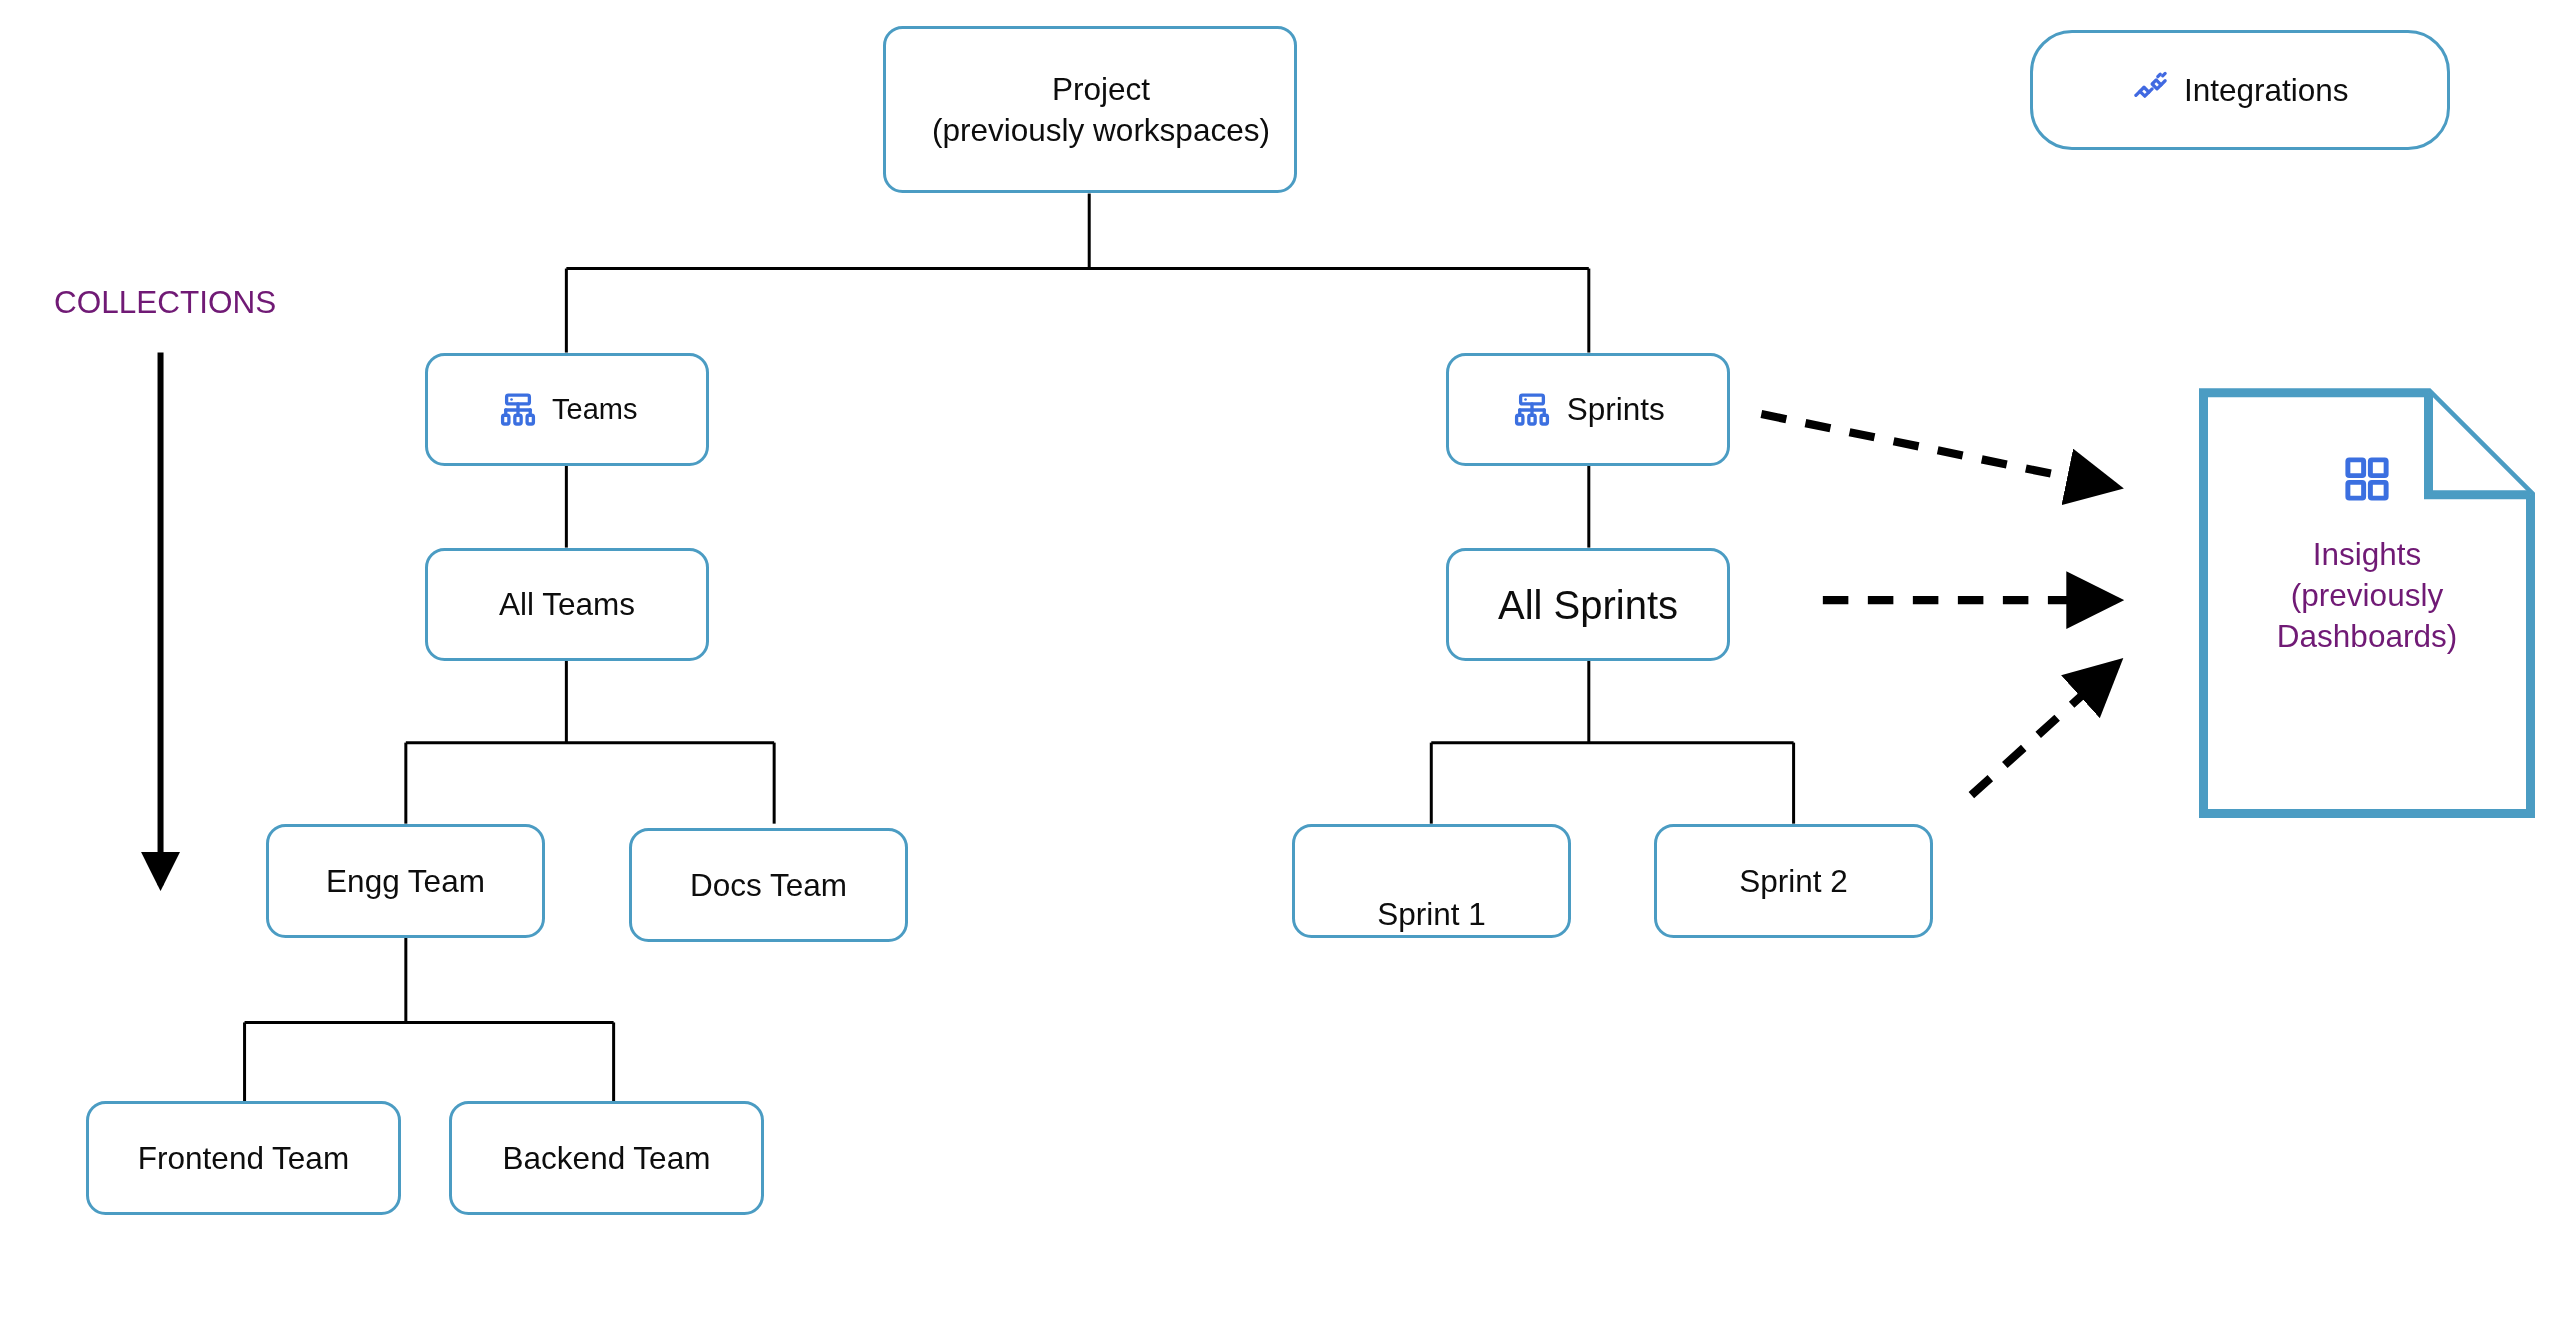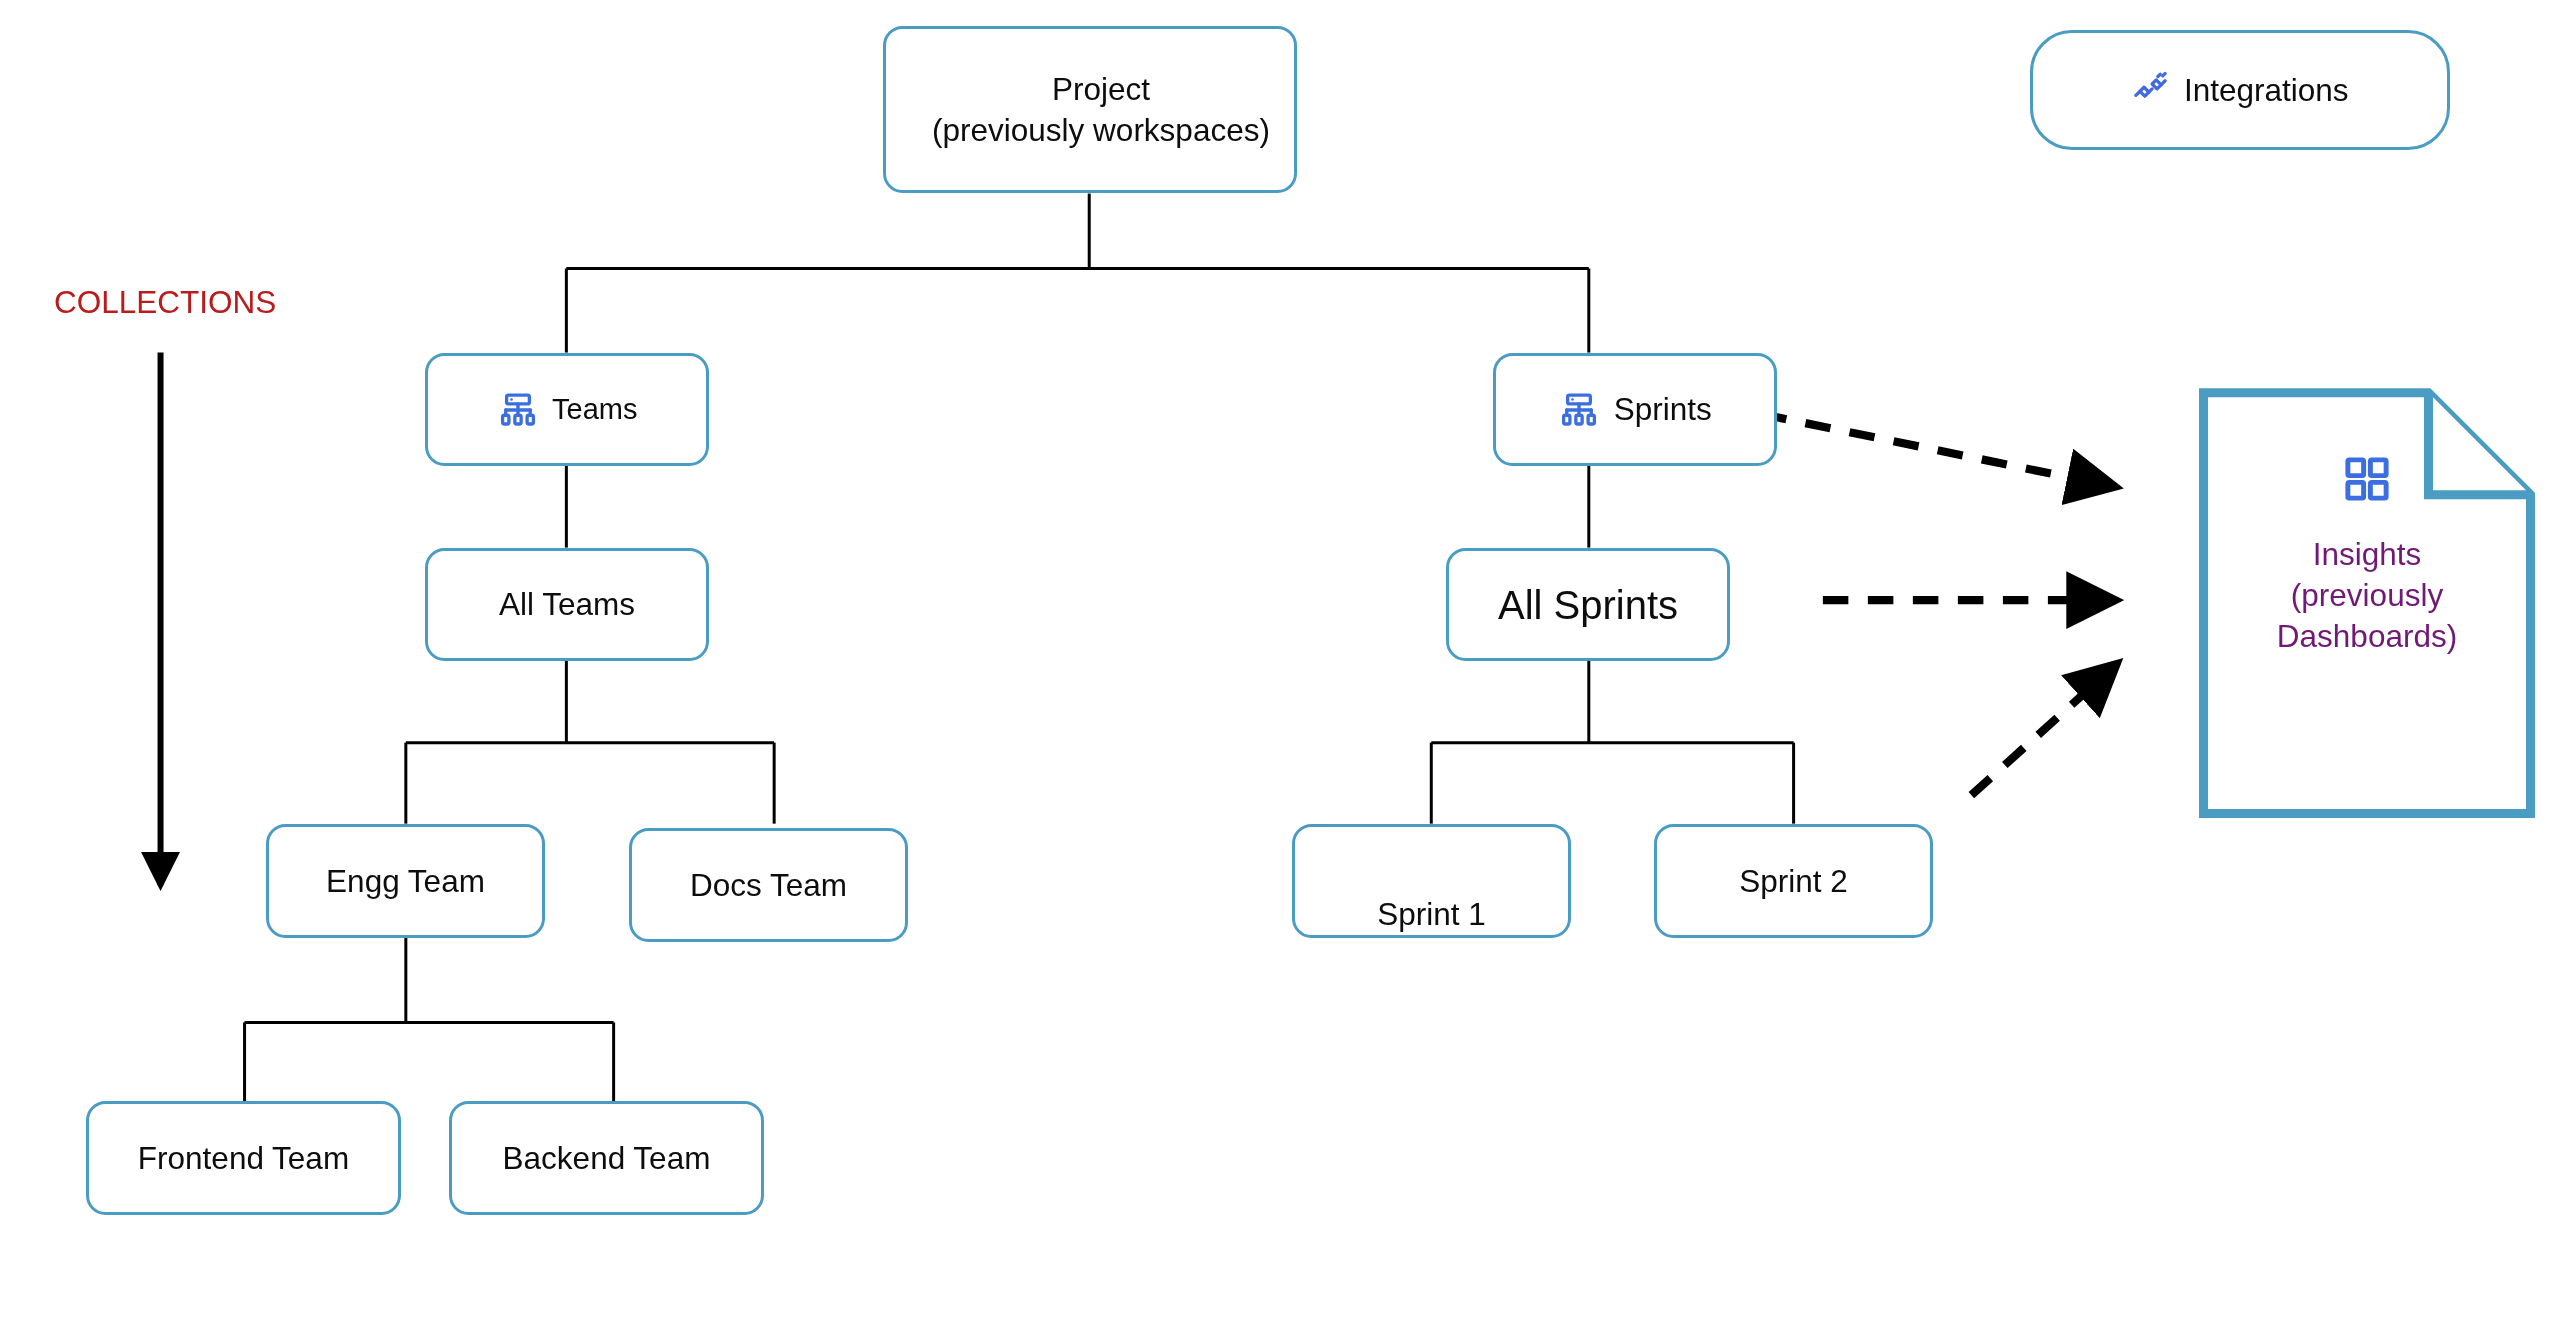--- a/index.html
+++ b/index.html
@@ -68,21 +68,21 @@
     line-height: 1.30;
     white-space: pre-line;
     font-family: "Liberation Sans", sans-serif;
   }
   #insights-doc .doc-icon {
     position: absolute;
     line-height: 0;
   }
   .free-label {
     position: absolute;
-    color: #b91c1c;
+    color: #701a75;
     white-space: nowrap;
     z-index: 5;
   }
 </style>
 </head>
 <body>
 
 <div id="canvas">
 
   <svg id="edges" viewBox="0 0 3434 1781" width="2576" height="1336">
@@ -166,21 +166,21 @@
           <path d="M19 12 L19 15"></path>
           <rect x="3.2" y="15" width="3.6" height="5" rx="1"></rect>
           <rect x="10.2" y="15" width="3.6" height="5" rx="1"></rect>
           <rect x="17.2" y="15" width="3.6" height="5" rx="1"></rect>
         </svg>
       </span>
       <span class="node-label">Teams</span>
     </span>
   </div>
 
-  <div class="node" style="left:1446px; top:353px; width:284px; height:113px; font-size:31.5px;margin-left:47px;">
+  <div class="node" style="left:1446px; top:353px; width:284px; height:113px; font-size:31.5px;">
     <span class="node-inner">
       <span class="icon">
         <svg width="42" height="42" viewBox="0 0 24 24" fill="none" stroke="#3B6FE0" stroke-width="1.9" stroke-linecap="round" stroke-linejoin="round">
           <rect x="5.5" y="3.5" width="13" height="5" rx="1"></rect>
           <circle cx="8.3" cy="6" r="0.75" fill="#3B6FE0" stroke="none"></circle>
           <path d="M12 8.5 L12 12"></path>
           <path d="M5 12 L19 12"></path>
           <path d="M5 12 L5 15"></path>
           <path d="M12 12 L12 15"></path>
           <path d="M19 12 L19 15"></path>

